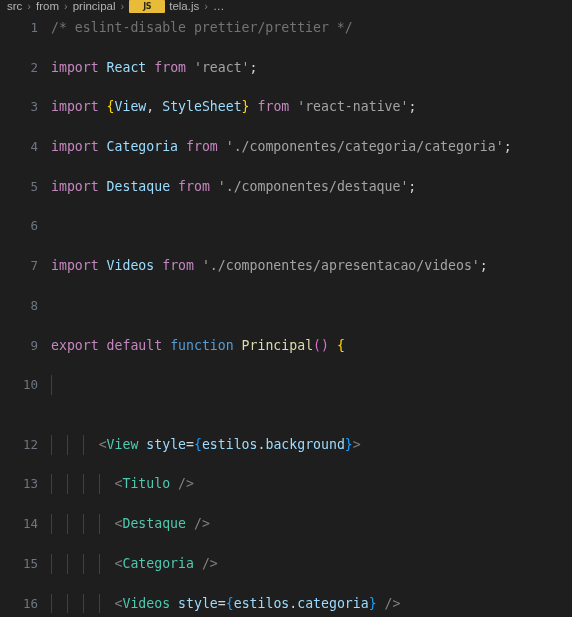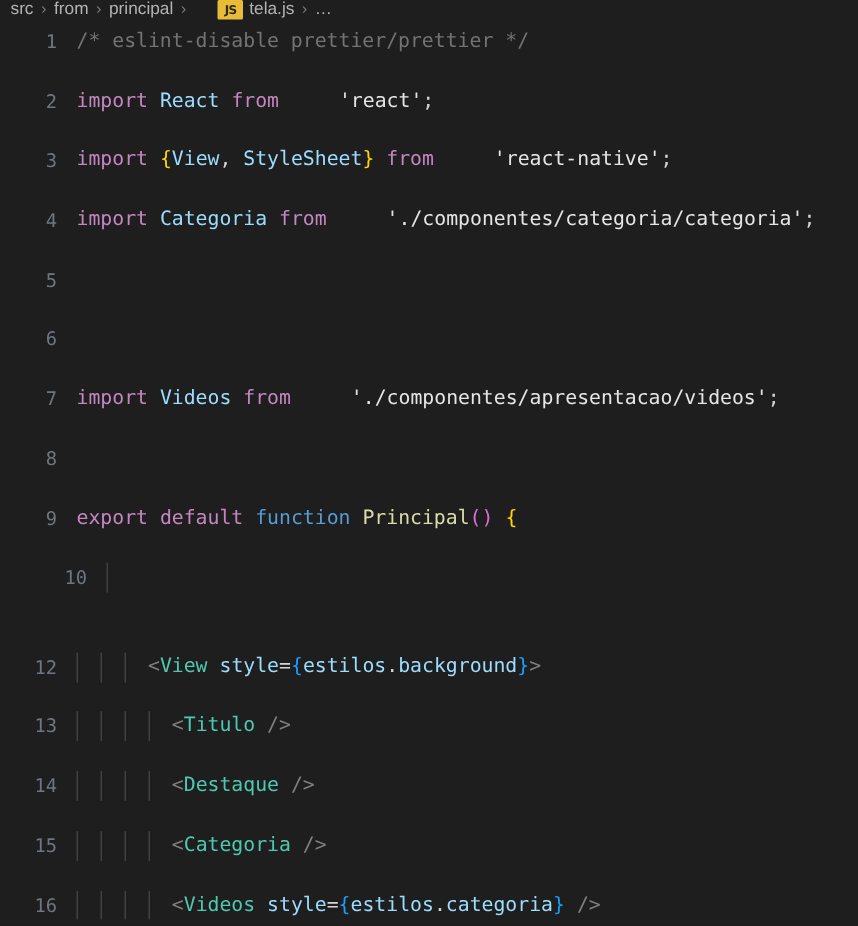--- a/index.html
+++ b/index.html
@@ -30,31 +30,31 @@
     color: #b3b3b3;
     padding: 0 1px;
   }
   #breadcrumb-bar .sep {
     color: #7a7a7a;
     padding: 0 4px;
     font-size: 11px;
   }
   .js-icon {
     display: inline-block;
-    width: 17px;
+    width: 36px;
     height: 13px;
     background: #e8bb38;
     color: #2b2b14;
     font-family: "DejaVu Sans", sans-serif;
     font-size: 8px;
     font-weight: bold;
     line-height: 13px;
     text-align: center;
     border-radius: 1px;
-    margin: 0 3px 0 17px;
+    margin: 0 3px 0 1px;
     vertical-align: middle;
     letter-spacing: -0.5px;
   }
 
   
   #editor {
     position: relative;
     background: #1e1e1e;
     height: 599px;
     overflow: hidden;
@@ -93,21 +93,21 @@
     background: #404040;
   }
 
   
   .t-comment  { color: #737373; }
   .t-keyword  { color: #c586c0; }  
   .t-kw-blue  { color: #569cd6; text-align: right; }  
   .t-ident    { color: #9cdcfe; }  
   .t-class    { color: #4ec9b0; }  
   .t-func     { color: #dcdcaa; }  
-  .t-string   { color: #e5e5e5; margin-left: 32px; }
+  .t-string   { color: #a3a3a3; }
   .t-punct    { color: #d4d4d4; }
   .t-tagbr    { color: #808080; }  
   .t-br-y     { color: #ffd700; }  
   .t-br-p     { color: #da70d6; }  
   .t-br-b     { color: #179fff; }  
 </style>
 </head>
 <body>
 
 <div id="breadcrumb-bar">
@@ -121,24 +121,24 @@
   <span class="crumb">tela.js</span>
   <span class="sep">›</span>
   <span class="crumb">…</span>
 </div>
 
 <div id="editor">
     <div class="code-line" style="top: 0px;"><span class="ln">1</span><span class="content"><span class="t-comment">/* eslint-disable prettier/prettier */</span></span></div>
     <div class="code-line" style="top: 19.85px;"><span class="ln">2</span><span class="content"><span class="t-keyword">import</span><span class="t-punct"> </span><span class="t-ident">React</span><span class="t-punct"> </span><span class="t-keyword">from</span><span class="t-punct"> </span><span class="t-string">'react'</span><span class="t-punct">;</span></span></div>
     <div class="code-line" style="top: 39.7px;"><span class="ln">3</span><span class="content"><span class="t-keyword">import</span><span class="t-punct"> </span><span class="t-br-y">{</span><span class="t-ident">View</span><span class="t-punct">, </span><span class="t-ident">StyleSheet</span><span class="t-br-y">}</span><span class="t-punct"> </span><span class="t-keyword">from</span><span class="t-punct"> </span><span class="t-string">'react-native'</span><span class="t-punct">;</span></span></div>
     <div class="code-line" style="top: 59.55px;"><span class="ln">4</span><span class="content"><span class="t-keyword">import</span><span class="t-punct"> </span><span class="t-ident">Categoria</span><span class="t-punct"> </span><span class="t-keyword">from</span><span class="t-punct"> </span><span class="t-string">'./componentes/categoria/categoria'</span><span class="t-punct">;</span></span></div>
-    <div class="code-line" style="top: 79.4px;"><span class="ln">5</span></div>
+    <div class="code-line" style="top: 79.4px;"><span class="ln">5</span><span class="content"><span class="t-keyword">import</span><span class="t-punct"> </span><span class="t-ident">Destaque</span><span class="t-punct"> </span><span class="t-keyword">from</span><span class="t-punct"> </span><span class="t-string">'./componentes/destaque'</span><span class="t-punct">;</span></span></div>
     <div class="code-line" style="top: 99.25px;"><span class="ln">6</span></div>
     <div class="code-line" style="top: 119.1px;"><span class="ln">7</span><span class="content"><span class="t-keyword">import</span><span class="t-punct"> </span><span class="t-ident">Videos</span><span class="t-punct"> </span><span class="t-keyword">from</span><span class="t-punct"> </span><span class="t-string">'./componentes/apresentacao/videos'</span><span class="t-punct">;</span></span></div>
     <div class="code-line" style="top: 138.95px;"><span class="ln">8</span><span class="content"></span></div>
     <div class="code-line" style="top: 158.8px;"><span class="ln">9</span><span class="content"><span class="t-keyword">export</span><span class="t-punct"> </span><span class="t-keyword">default</span><span class="t-punct"> </span><span class="t-kw-blue">function</span><span class="t-punct"> </span><span class="t-func">Principal</span><span class="t-br-p">(</span><span class="t-br-p">)</span><span class="t-punct"> </span><span class="t-br-y">{</span></span></div>
-    <div class="code-line" style="top: 178.65px; margin-left: 20px;"><span class="ln">10</span><span class="guide" style="left: 51px;"></span></div>
+    <div class="code-line" style="top: 178.65px;"><span class="ln">10</span><span class="guide" style="left: 51px;"></span></div>
     <div class="code-line" style="top: 218.35px;"><span class="ln">12</span><span class="guide" style="left: 51px;"></span><span class="guide" style="left: 66.87px;"></span><span class="guide" style="left: 82.74px;"></span><span class="content"><span class="t-punct">      </span><span class="t-tagbr">&lt;</span><span class="t-class">View</span><span class="t-punct"> </span><span class="t-ident">style</span><span class="t-punct">=</span><span class="t-br-b">{</span><span class="t-ident">estilos</span><span class="t-punct">.</span><span class="t-ident">background</span><span class="t-br-b">}</span><span class="t-tagbr">&gt;</span></span></div>
     <div class="code-line" style="top: 238.2px;"><span class="ln">13</span><span class="guide" style="left: 51px;"></span><span class="guide" style="left: 66.87px;"></span><span class="guide" style="left: 82.74px;"></span><span class="guide" style="left: 98.61px;"></span><span class="content"><span class="t-punct">        </span><span class="t-tagbr">&lt;</span><span class="t-class">Titulo</span><span class="t-punct"> </span><span class="t-tagbr">/&gt;</span></span></div>
     <div class="code-line" style="top: 258.05px;"><span class="ln">14</span><span class="guide" style="left: 51px;"></span><span class="guide" style="left: 66.87px;"></span><span class="guide" style="left: 82.74px;"></span><span class="guide" style="left: 98.61px;"></span><span class="content"><span class="t-punct">        </span><span class="t-tagbr">&lt;</span><span class="t-class">Destaque</span><span class="t-punct"> </span><span class="t-tagbr">/&gt;</span></span></div>
     <div class="code-line" style="top: 277.9px;"><span class="ln">15</span><span class="guide" style="left: 51px;"></span><span class="guide" style="left: 66.87px;"></span><span class="guide" style="left: 82.74px;"></span><span class="guide" style="left: 98.61px;"></span><span class="content"><span class="t-punct">        </span><span class="t-tagbr">&lt;</span><span class="t-class">Categoria</span><span class="t-punct"> </span><span class="t-tagbr">/&gt;</span></span></div>
     <div class="code-line" style="top: 297.75px;"><span class="ln">16</span><span class="guide" style="left: 51px;"></span><span class="guide" style="left: 66.87px;"></span><span class="guide" style="left: 82.74px;"></span><span class="guide" style="left: 98.61px;"></span><span class="content"><span class="t-punct">        </span><span class="t-tagbr">&lt;</span><span class="t-class">Videos</span><span class="t-punct"> </span><span class="t-ident">style</span><span class="t-punct">=</span><span class="t-br-b">{</span><span class="t-ident">estilos</span><span class="t-punct">.</span><span class="t-ident">categoria</span><span class="t-br-b">}</span><span class="t-punct"> </span><span class="t-tagbr">/&gt;</span></span></div>
   </div>
 
 </body></html>

